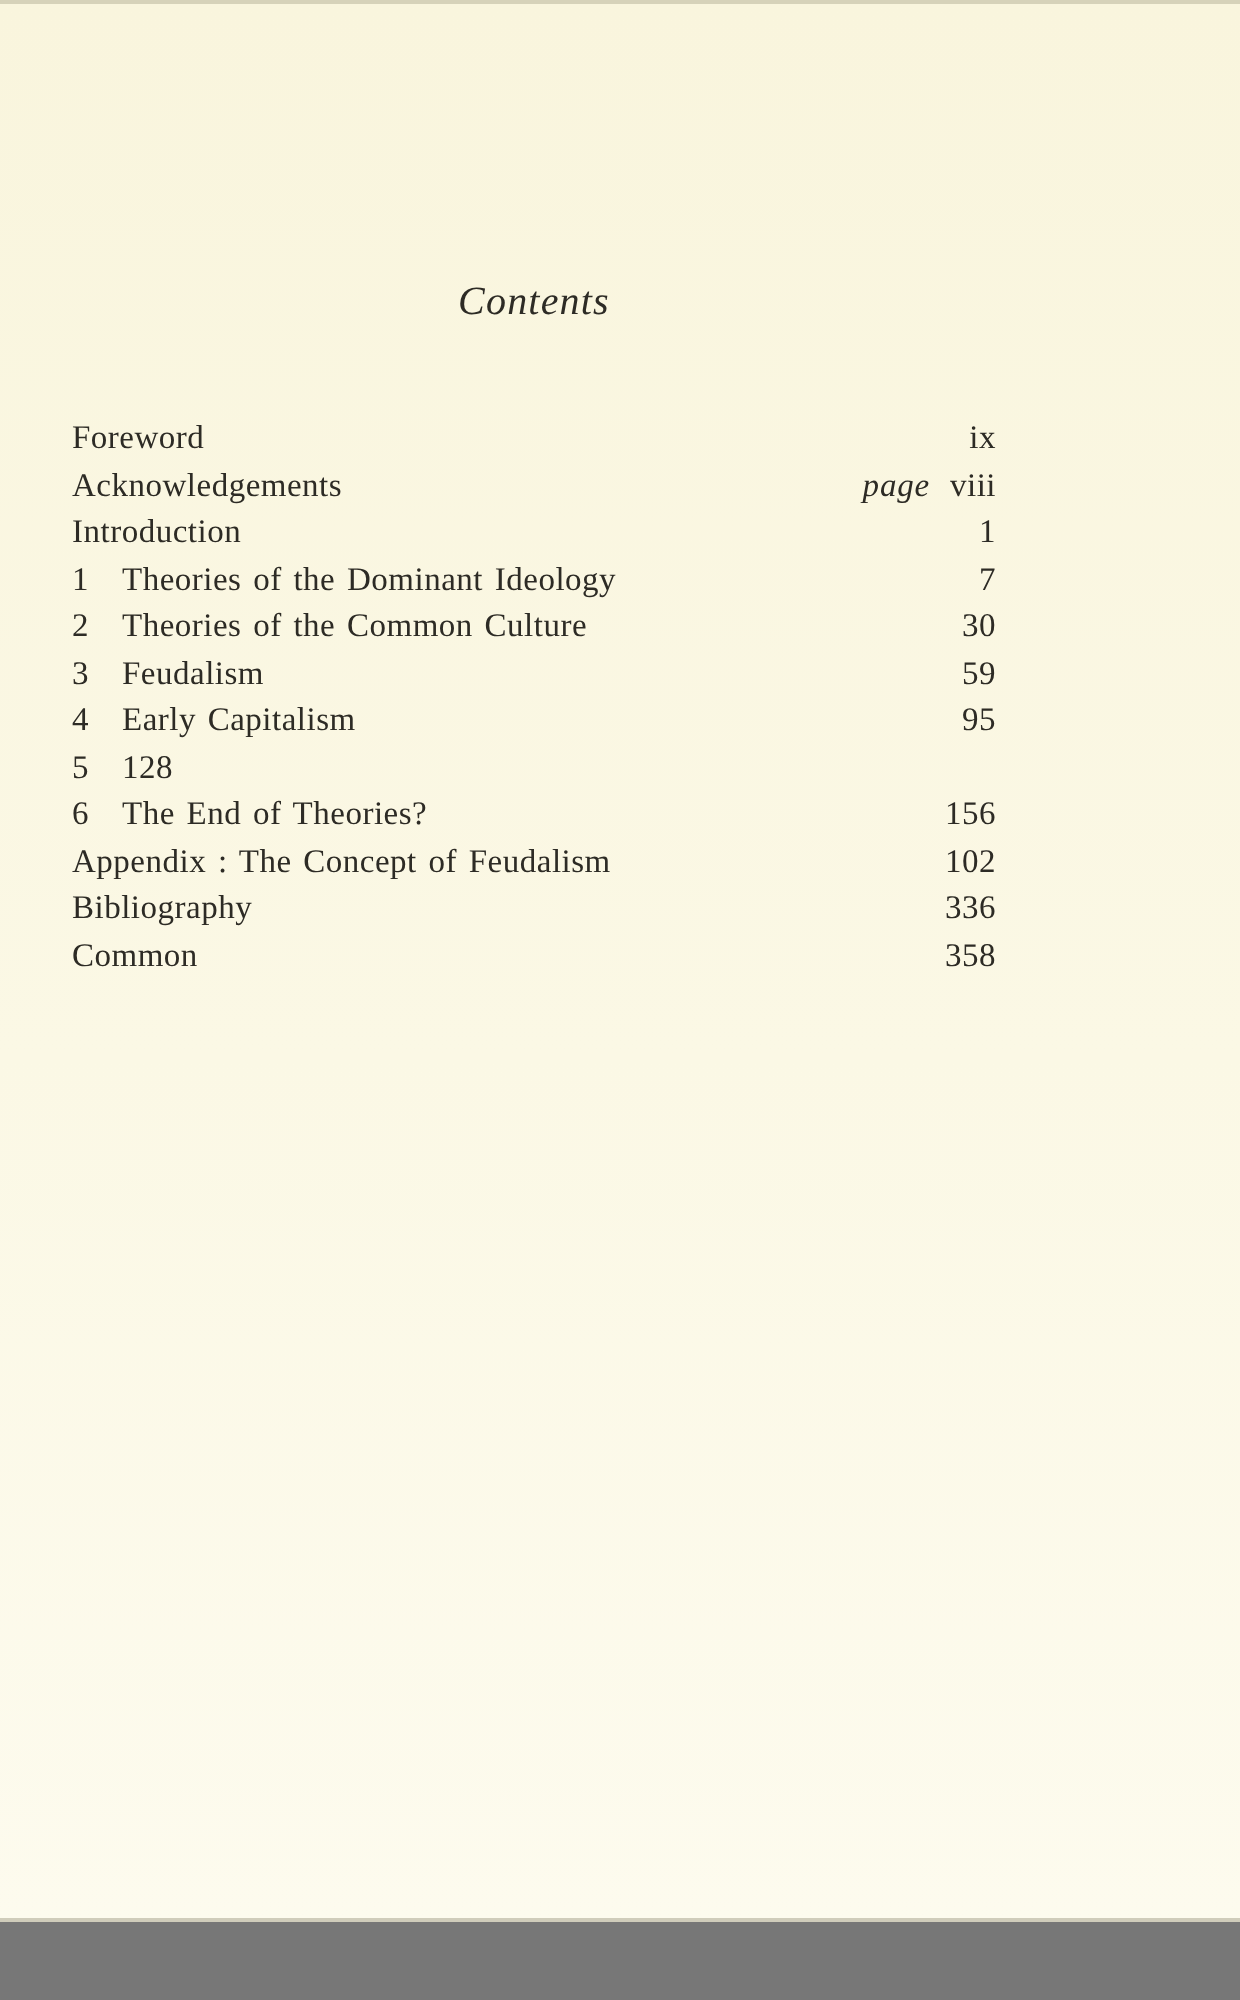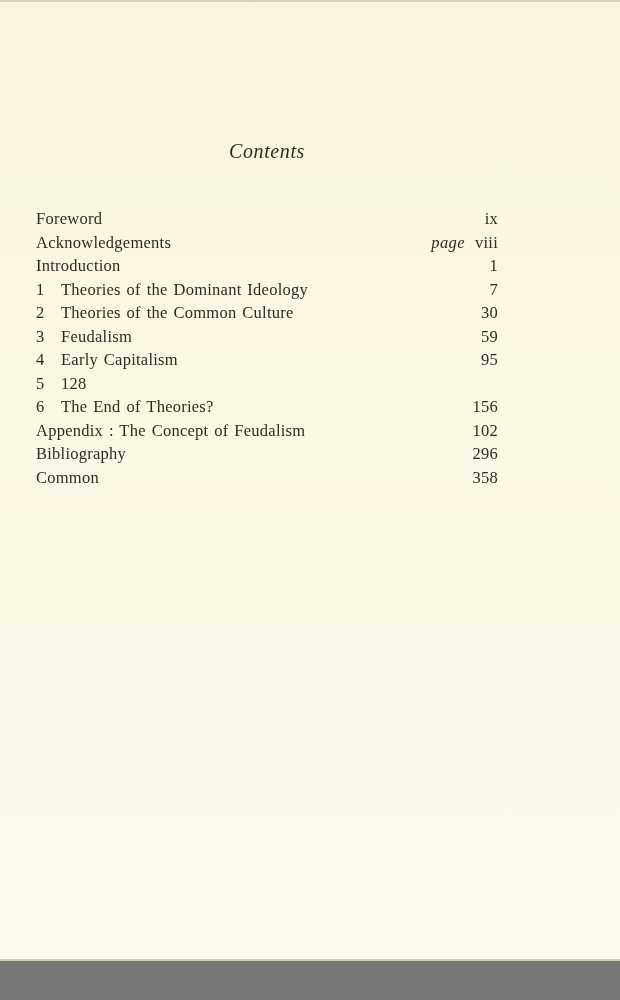--- a/index.html
+++ b/index.html
@@ -121,21 +121,21 @@
           <span class="toc-num">6</span>
           <span class="toc-title">The End of Theories?</span>
           <span class="toc-page">156</span>
         </div>
         <div class="toc-row">
           <span class="toc-title">Appendix : The Concept of Feudalism</span>
           <span class="toc-page">102</span>
         </div>
         <div class="toc-row">
           <span class="toc-title">Bibliography</span>
-          <span class="toc-page">296</span>
+          <span class="toc-page">336</span>
         </div>
         <div class="toc-row">
           <span class="toc-title">Common</span>
           <span class="toc-page">358</span>
         </div>
       </div>
   </div>
   <div class="edge-bottom"></div>
 </div>
 

